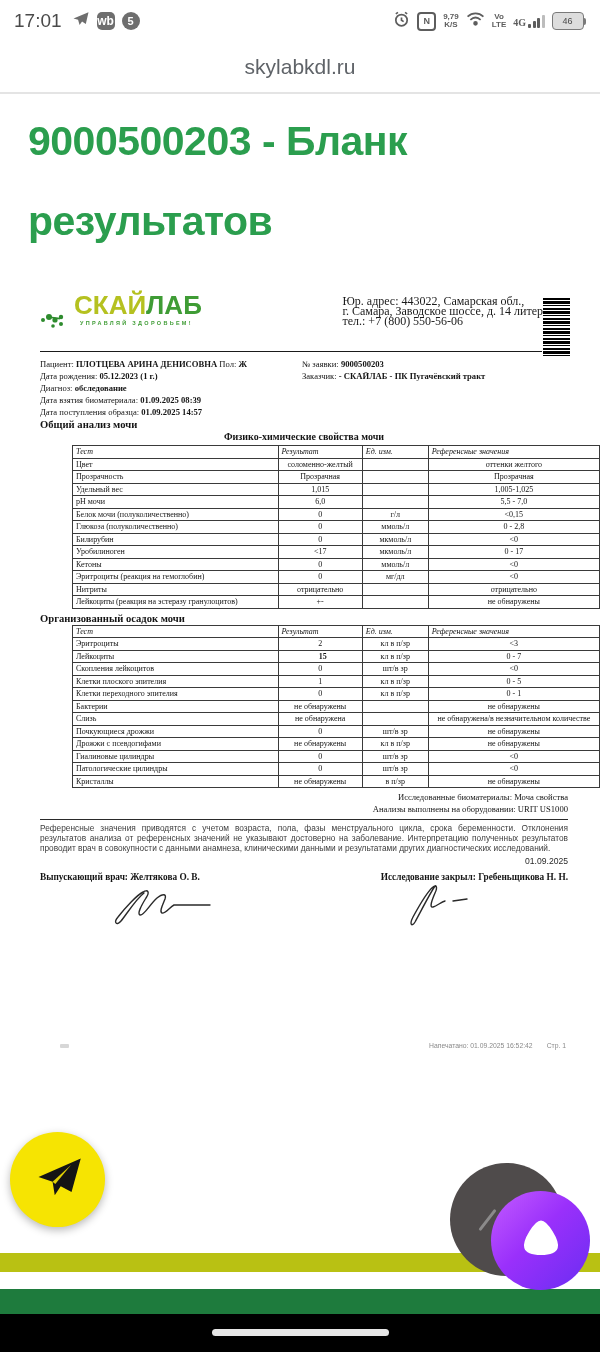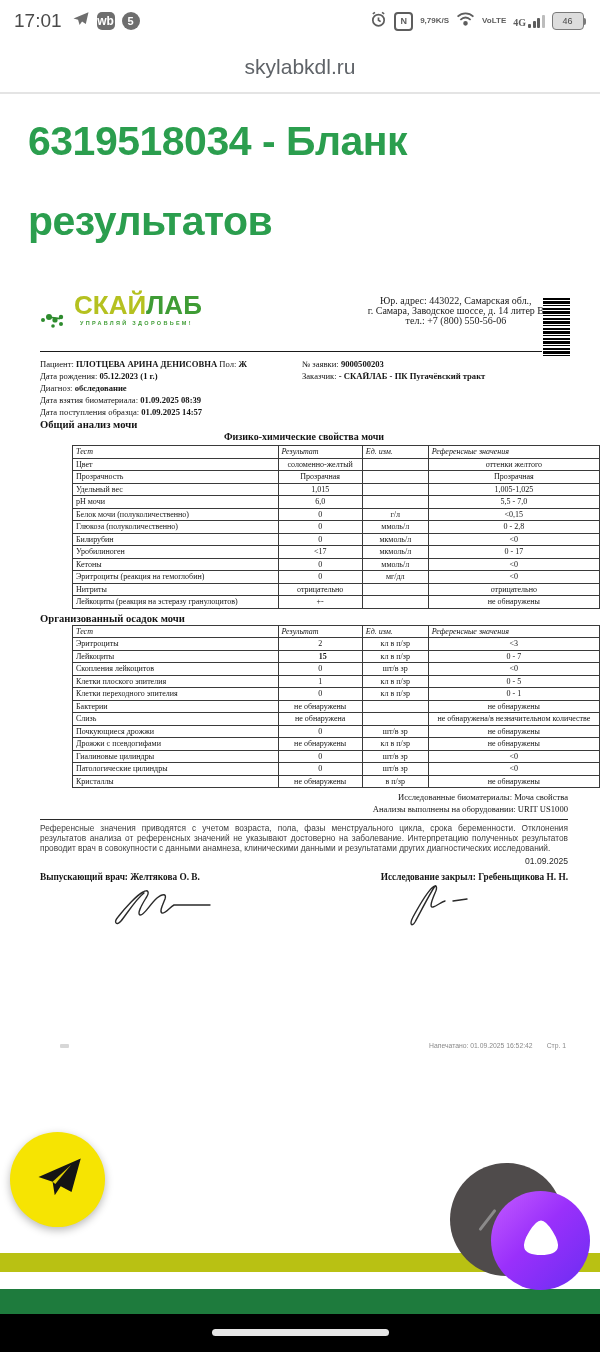--- a/index.html
+++ b/index.html
@@ -10,21 +10,21 @@
   
   .status-bar{position:absolute;top:0;left:0;width:600px;height:42px;
     display:flex;align-items:center;padding:0 14px;box-sizing:border-box;color:#5d5d5d;}
   .sb-time{font-size:19px;color:#4a4a4a;margin-right:10px;}
   .sb-left{display:flex;align-items:center;gap:7px;}
   .sb-right{margin-left:auto;display:flex;align-items:center;gap:7px;}
   .badge-sq{width:18px;height:18px;border-radius:5px;background:#6e6e6e;color:#fff;
     font-size:12px;font-weight:bold;display:flex;align-items:center;justify-content:center;}
   .badge-ci{width:18px;height:18px;border-radius:50%;background:#6e6e6e;color:#fff;
     font-size:11px;font-weight:bold;display:flex;align-items:center;justify-content:center;}
-  .stack{display:flex;flex-direction:row;align-items:center;line-height:8px;}
+  .stack{display:flex;flex-direction:column;align-items:center;line-height:8px;}
   .stack span{font-size:8px;color:#5d5d5d;font-weight:bold;}
   .nfc-box{width:15px;height:15px;border:2px solid #5d5d5d;border-radius:4px;
     font-size:9px;font-weight:bold;display:flex;align-items:center;justify-content:center;color:#5d5d5d;}
   .sig-wrap{display:flex;align-items:flex-end;gap:1px;font-family:Liberation Serif, serif;}
   .sig-bars{display:flex;align-items:flex-end;gap:1.5px;}
   .sig-bars i{display:block;width:3px;background:#5d5d5d;border-radius:1px;}
   .netg{font-size:10px;font-weight:bold;margin-right:1px;}
   .battery{display:flex;align-items:center;}
   .batt-body{width:30px;height:16px;border:1.7px solid #7a7a7a;border-radius:4px;
     display:flex;align-items:center;justify-content:center;font-size:9px;color:#4a4a4a;background:#ddd;}
@@ -42,21 +42,21 @@
   .doc-header{position:relative;height:74px;}
   .doc-rule{position:absolute;left:0;bottom:0;width:502px;border-bottom:1.4px solid #1a1a1a;}
   .logo{position:absolute;left:12px;top:14px;}
   .logo-mark{position:absolute;left:-12px;bottom:-6px;}
   .logo-word{font-family:"Liberation Sans",sans-serif;font-weight:bold;font-size:26px;
     letter-spacing:0;margin-left:22px;line-height:26px;}
   .logo-p1{color:#b5c120;}
   .logo-p2{color:#3f9c35;}
   .logo-tag{font-family:"Liberation Sans",sans-serif;font-size:5.5px;letter-spacing:2.3px;
     color:#3f9c35;margin-left:28px;margin-top:2px;font-weight:bold;}
-  .addr{position:absolute;right:24px;top:18px;text-align:center;font-size:10px;line-height:10px;color:#1a1a1a;}
+  .addr{position:absolute;right:14px;top:18px;text-align:left;font-size:12px;line-height:10px;color:#1a1a1a;}
   .barcode{position:absolute;right:-2px;top:20px;width:27px;height:58px;
     background:repeating-linear-gradient(to bottom,#000 0 1.6px,#fff 1.6px 3.1px,#000 3.1px 5.6px,#fff 5.6px 7px,#000 7px 7.8px,#fff 7.8px 10px);}
   .info{position:relative;height:62px;margin-top:4px;font-size:8.6px;}
   .info .b{font-weight:bold;}
   .info-left{position:absolute;left:0;top:2px;line-height:12px;}
   .info-right{position:absolute;left:262px;top:2px;line-height:12px;}
   .sec-title{text-align:left;font-weight:bold;font-size:10.6px;line-height:13px;}
   .sec-sub{text-align:center;font-weight:bold;font-size:10px;line-height:12px;margin-bottom:2px;}
   table.res{width:100%;border-collapse:collapse;table-layout:fixed;margin-left:32px;}
   table.res th,table.res td{border:0.9px solid #3a3a3a;font-size:8px;line-height:9.5px;
@@ -146,21 +146,21 @@
       <span class="batt-body">46</span>
         <span class="batt-cap"></span>
     </span>
   </div>
 </div>
 
 <div class="url-bar">
   <span>skylabkdl.ru</span>
 </div>
 
-<div class="page-title">6319518034 - Бланк результатов</div>
+<div class="page-title">9000500203 - Бланк результатов</div>
 
 <div class="doc">
 
   <div class="doc-header">
     <div class="logo">
       <span class="logo-mark">
         <svg width="30" height="26" viewBox="0 0 30 26">
           <g fill="#2e8b2e">
             <circle cx="3" cy="18" r="2"></circle>
               <circle cx="9" cy="15" r="3"></circle>

